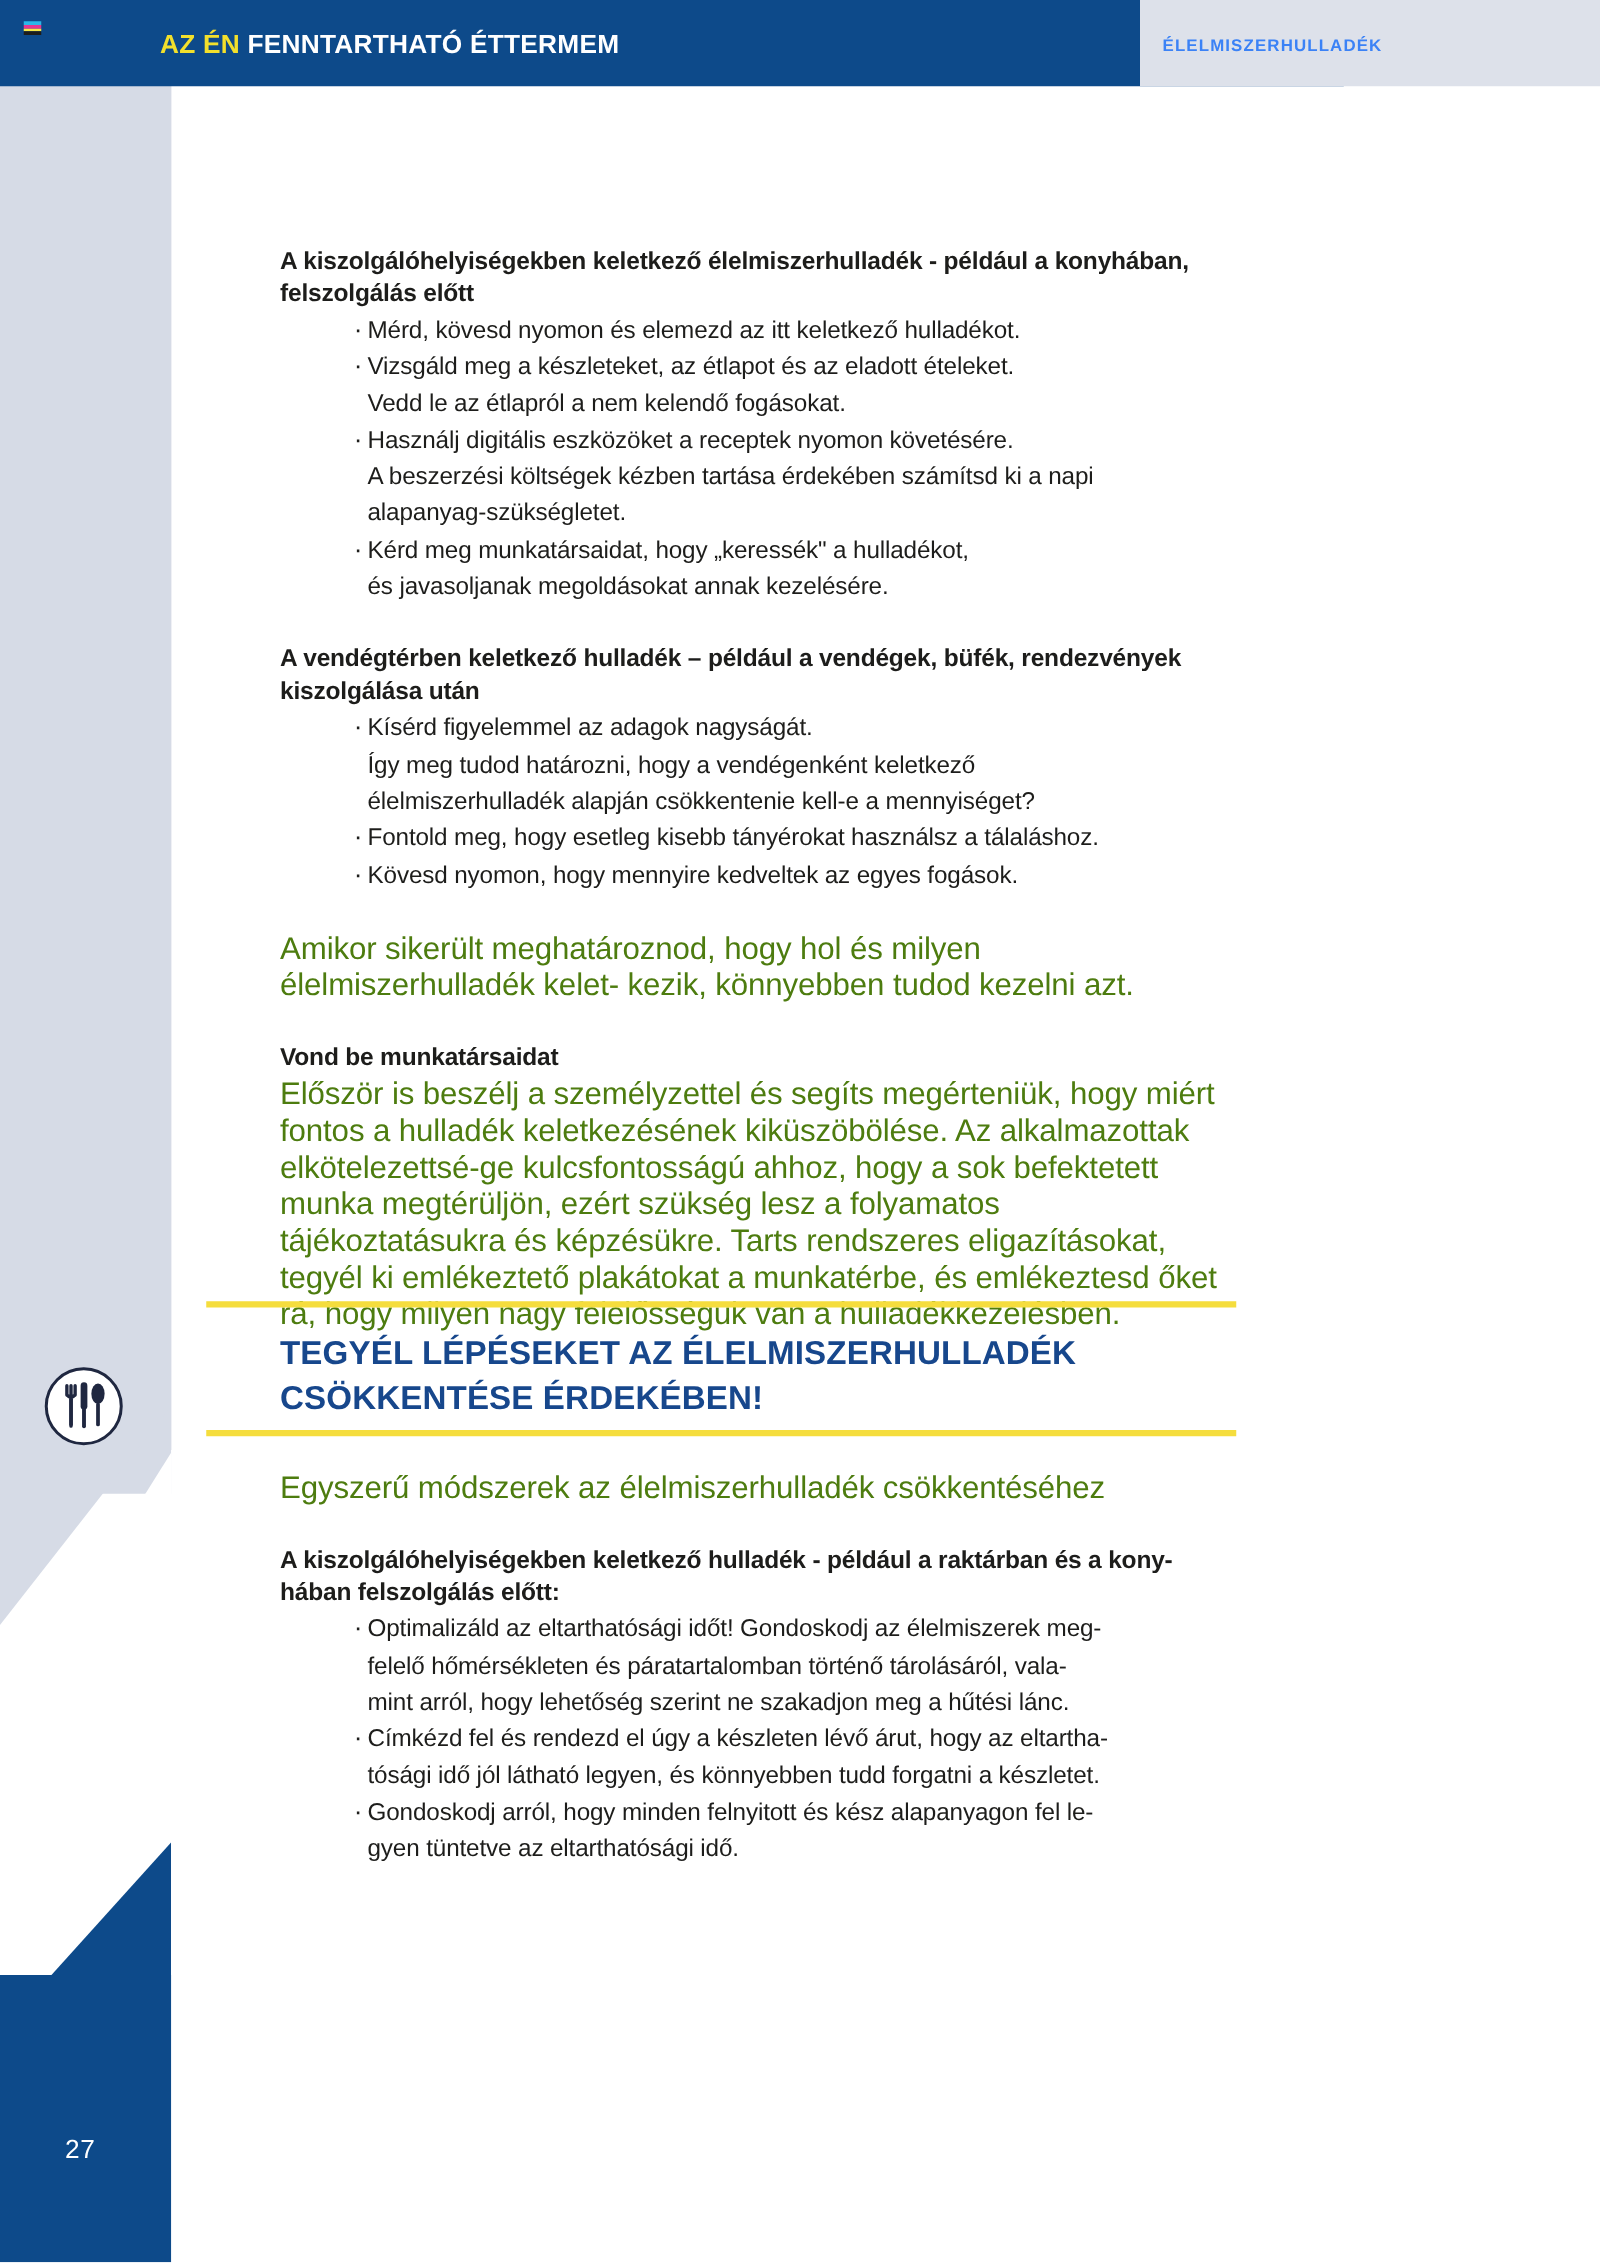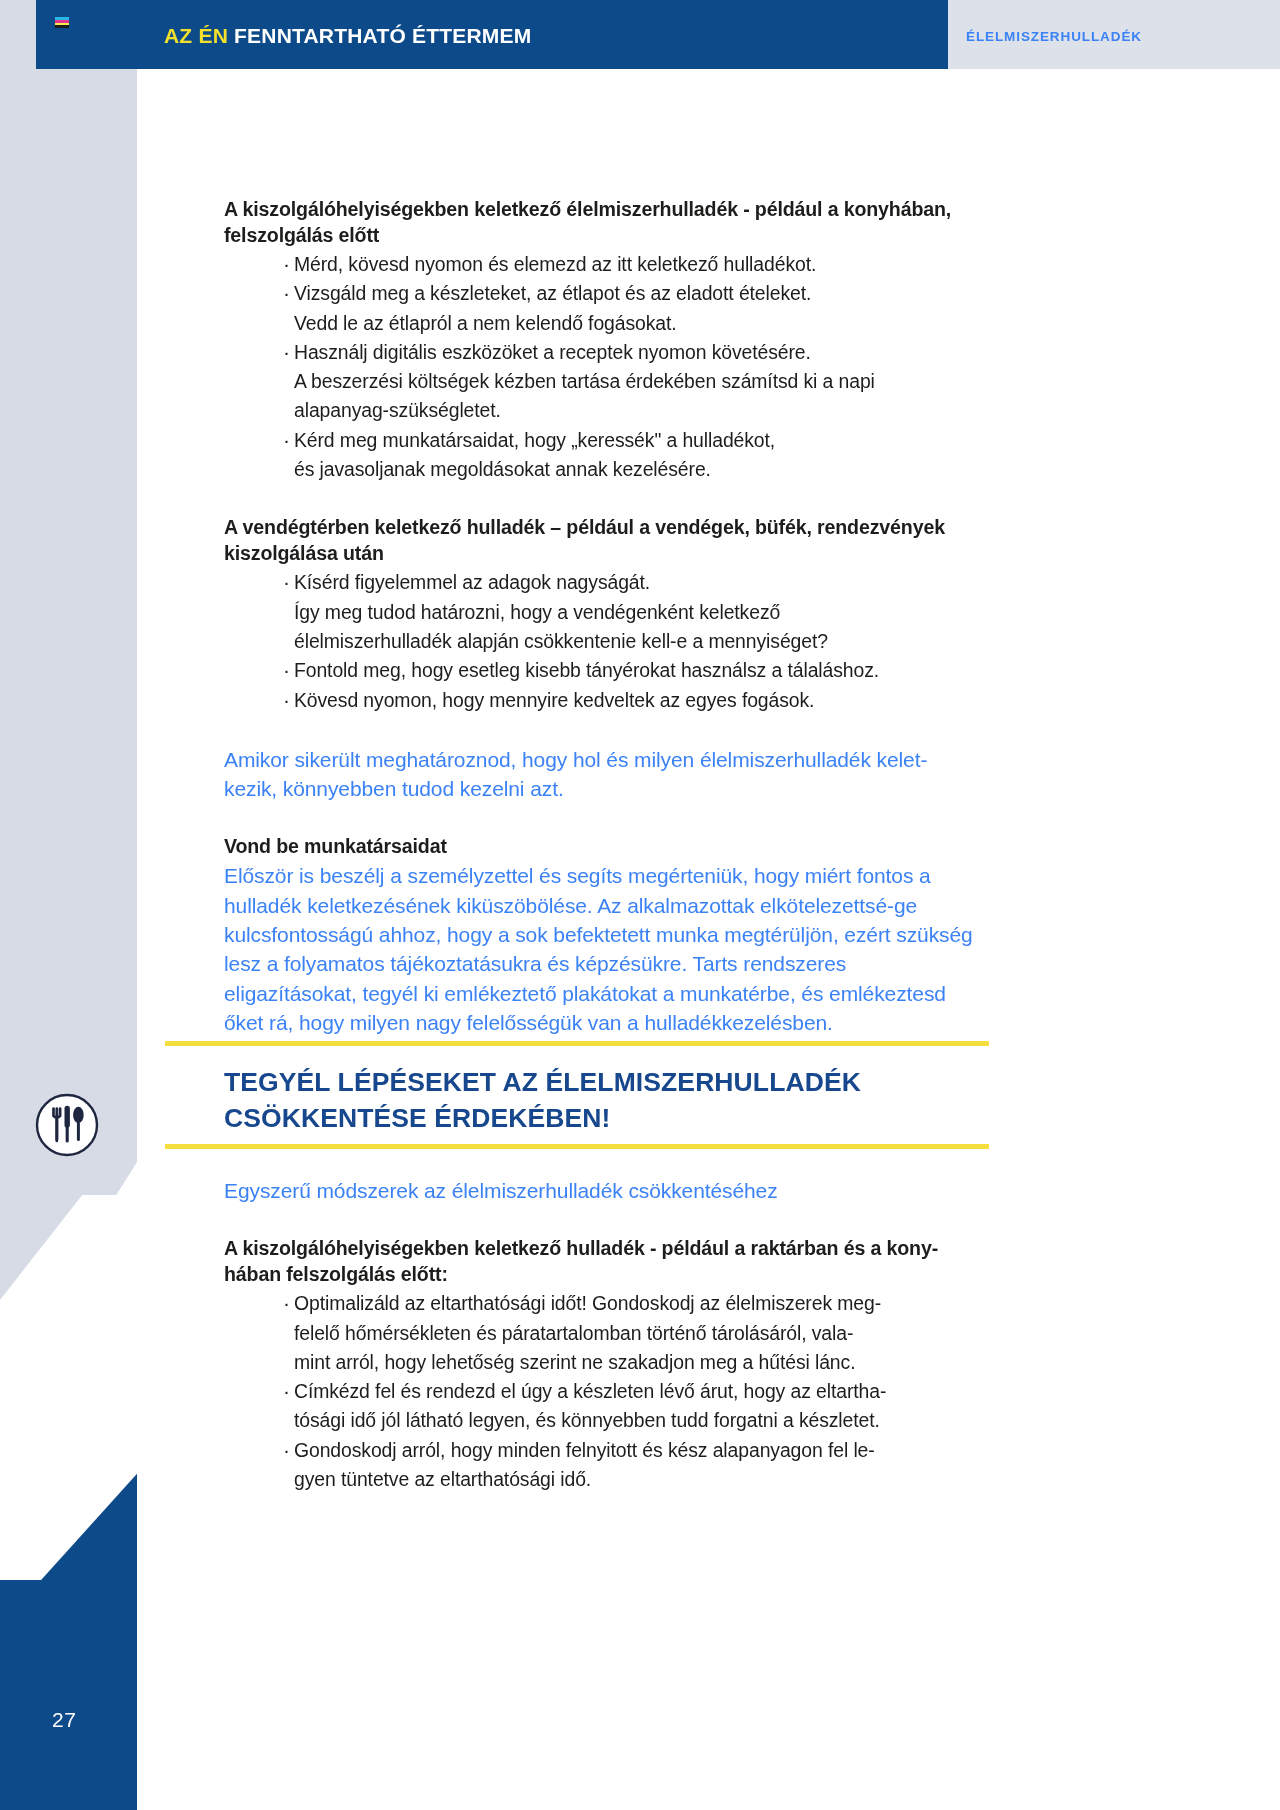--- a/index.html
+++ b/index.html
@@ -109,21 +109,20 @@
   }
 
   
   .header {
     position: absolute;
     left: 0;
     top: 0;
     width: 1164px;
     height: 69px;
     z-index: 4;
-    margin-left: 36px;
   }
   .header-bar {
     position: absolute;
     left: 0;
     top: 0;
     width: 1075px;
     height: 69px;
     background: #0d4a8a;
   }
   .header-tab {
@@ -218,25 +217,25 @@
     font-size: 21px;
     line-height: 29.3px;
     color: #1d1d1b;
   }
   ul.bullets > li .cont {
     display: block;
   }
 
   p.body {
     margin: 0;
-    font-size: 21px;
+    font-size: 25px;
     line-height: 29.3px;
     font-family: "Liberation Sans", sans-serif;
     letter-spacing: -0.1px;
-    color: #3b82f6;
+    color: #4d7c0f;
   }
   .gap-md { height: 30px; }
 
   
   .callout {
     position: absolute;
     left: 165px;
     top: 1041px;
     width: 824px;
     z-index: 3;

